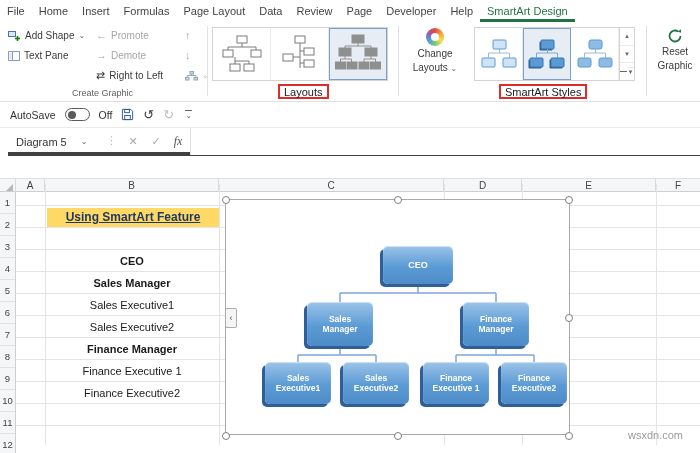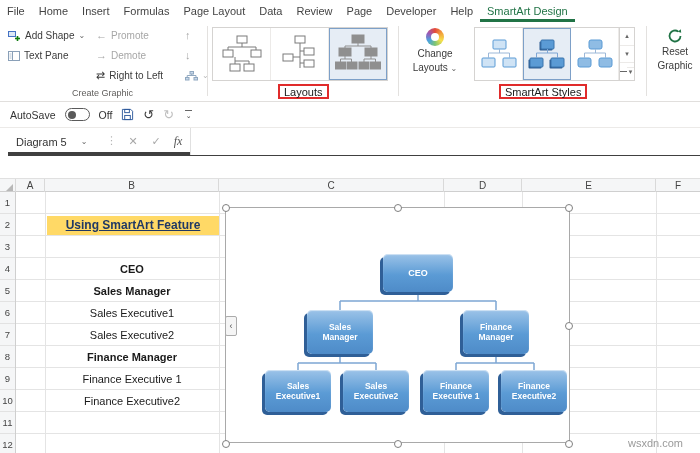--- a/index.html
+++ b/index.html
@@ -56,21 +56,21 @@
   .fx { font-style:italic; font-family:"Liberation Serif", serif; font-size:12px; color:#555; }
   .finput { position:absolute; left:182px; top:0; width:518px; height:27px; border-left:1px solid #e0e0e0; background:#fff; }
 
   
   .headers { position:absolute; left:0; top:178px; width:700px; height:14px; background:#f5f6f7; border-top:1px solid #e0e0e0; border-bottom:1px solid #cfcfcf; }
   .colhead { position:absolute; top:0; height:13px; line-height:13px; text-align:center; font-size:10px; color:#444; border-right:1px solid #d9d9d9; }
   .corner { position:absolute; left:0; top:0; width:16px; height:13px; border-right:1px solid #d9d9d9; }
   .corner::after { content:""; position:absolute; right:2px; bottom:1px; border-left:7px solid transparent; border-bottom:7px solid #b8b8b8; }
   .rowheads { position:absolute; left:0; top:192px; width:16px; height:261px; background:#f5f6f7; border-right:1px solid #cfcfcf; overflow:hidden; }
   .rowhead { position:absolute; left:0; width:15px; height:22px; line-height:22px; text-align:center; font-size:9.5px; color:#444; border-bottom:1px solid #e2e2e2; }
-  .sheet { position:absolute; left:16px; top:192px; width:684px; height:261px;
+  .sheet { position:absolute; left:16px; top:184px; width:684px; height:261px;
            background: repeating-linear-gradient(to bottom, transparent 0px, transparent 21px, #e4e4e4 21px, #e4e4e4 22px); }
   .vline { position:absolute; top:0; width:1px; height:261px; background:#e4e4e4; }
 
   
   .sheet-title { position:absolute; left:31px; top:24px; width:172px; height:19px; background:#ffd966; color:#203864; font-weight:bold; font-size:12px; text-align:center; line-height:19px; text-decoration:underline; }
   .entry { position:absolute; left:29px; width:174px; height:22px; line-height:22px; text-align:center; font-size:11px; color:#1a1a1a; }
   .bold { font-weight:bold; }
 
   
   .frame { position:absolute; left:209px; top:15px; width:345px; height:236px; border:1px solid #a9a9a9; background:#fff; }

